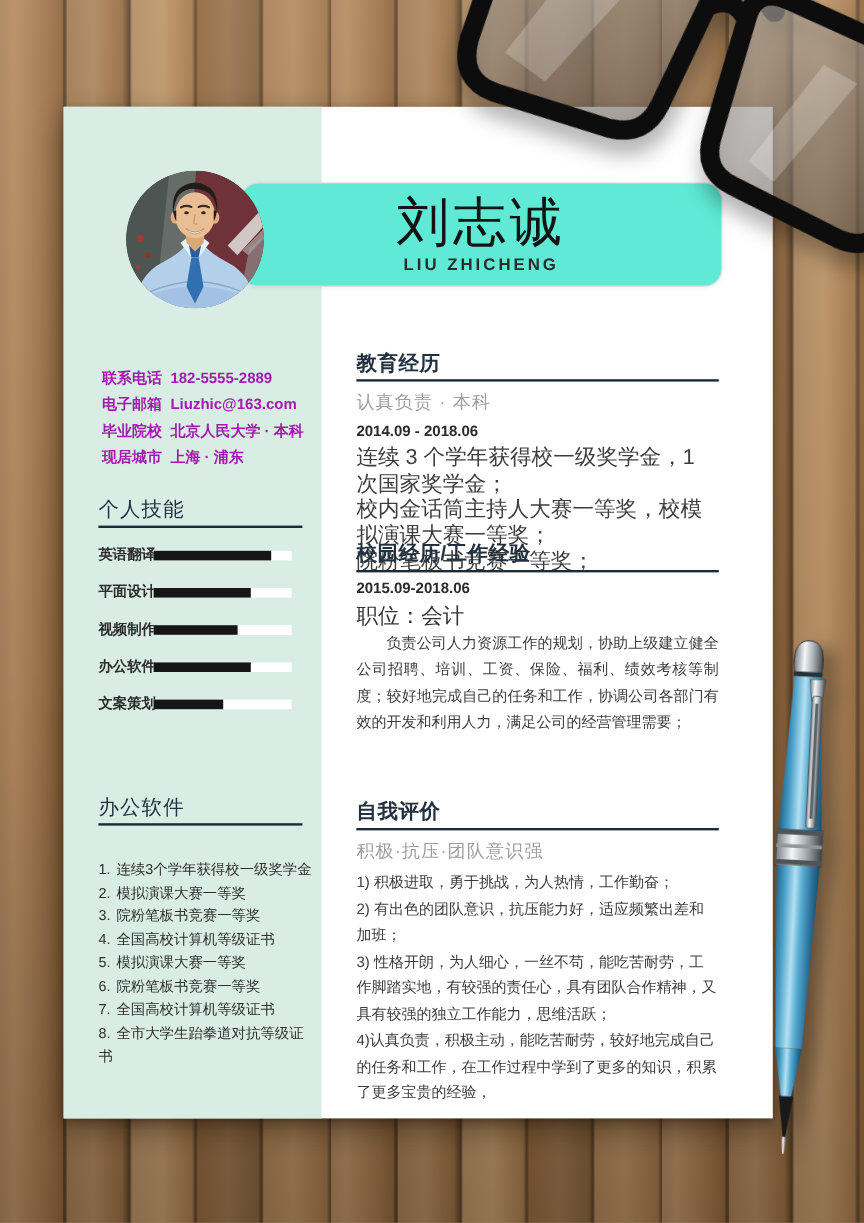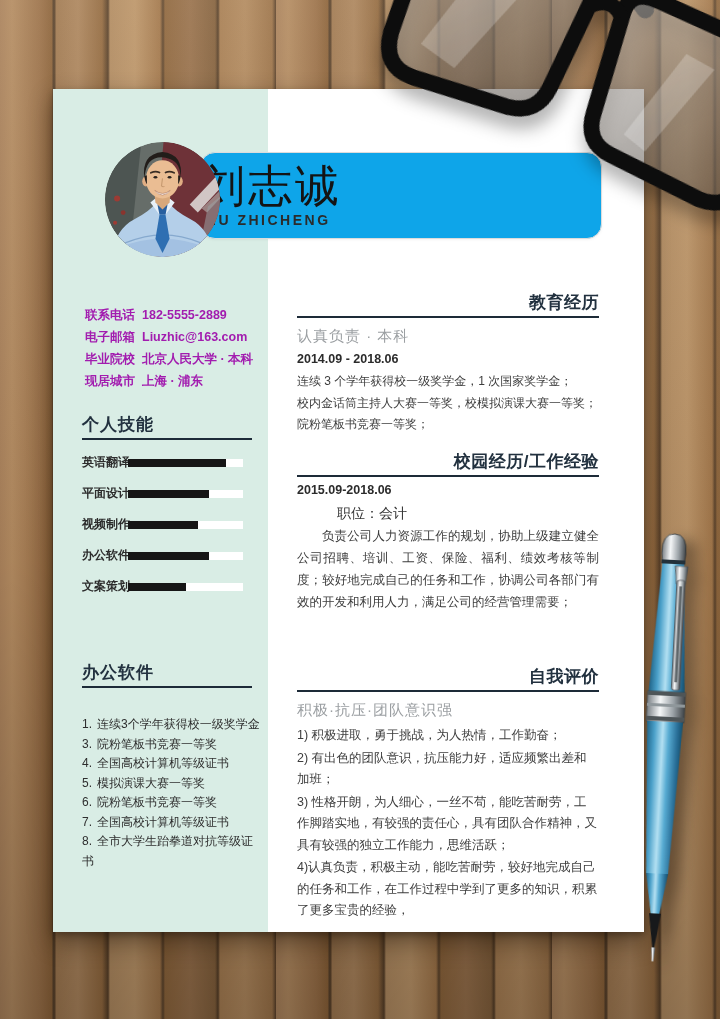--- a/index.html
+++ b/index.html
@@ -28,53 +28,53 @@
   .paper{
     position:absolute;left:53px;top:89px;width:591px;height:843px;background:#ffffff;
     box-shadow:0 10px 22px rgba(28,17,7,0.45), 0 3px 6px rgba(28,17,7,0.30);
   }
   .sidebar{position:absolute;left:0;top:0;bottom:0;width:215px;background:var(--sidebar-bg);}
 
   
   .contact{position:absolute;left:32px;top:215px;width:180px;font-size:12.5px;line-height:22px;font-weight:600;color:#a21caf;white-space:nowrap;}
   .contact .lbl{margin-right:7px;}
   .sb-sec{position:absolute;left:29px;width:180px;}
-  .sb-sec .sb-h{font-size:17px;line-height:21px;color:var(--heading);font-weight:700;letter-spacing:1px;padding-bottom:3px;border-bottom:2px solid #1d2b38;width:170px;}
+  .sb-sec .sb-h{font-size:17px;line-height:21px;color:var(--heading);font-weight:400;letter-spacing:1px;padding-bottom:3px;border-bottom:2px solid #1d2b38;width:170px;}
   .skills{top:325px;}
   .skill-row{display:flex;align-items:center;height:17px;margin-top:14px;}
   .skill-row:first-of-type{margin-top:10px;}
   .skill-lbl{width:48px;font-size:12px;font-weight:600;color:#2c2c2c;flex:none;letter-spacing:0px;}
   .skill-track{width:115px;height:8px;background:#ffffff;flex:none;margin-left:-2px;}
   .skill-fill{height:100%;background:var(--bar-fill);}
   .honors{top:573px;}
   .honor-list{margin-top:27px;width:181px;}
   .honor-item{font-size:12px;line-height:19.5px;color:#2e2e2e;}
   .honor-item .num{margin-right:5px;}
 
   
   .namebox{
-    position:absolute;left:147px;top:63px;width:402px;height:87px;background:#0ea5e9;
-    border:1px solid #dcdcdc;border-radius:15px;text-align:left;
+    position:absolute;left:147px;top:63px;width:402px;height:87px;background:#5eead4;
+    border:1px solid #dcdcdc;border-radius:15px;text-align:center;
     box-shadow:0 1px 3px rgba(0,0,0,0.05);
   }
   .name{font-size:44px;line-height:50px;margin-top:8px;color:#141414;font-weight:500;letter-spacing:3px;}
   .pinyin{font-size:14px;line-height:18px;color:#2b2b2b;font-weight:600;letter-spacing:2.5px;}
   .photo{position:absolute;left:52px;top:53px;width:115px;height:115px;border-radius:50%;overflow:hidden;}
 
   
   .m-sec{position:absolute;left:244px;width:302px;}
-  .m-h{font-size:17px;line-height:21px;color:var(--heading);font-weight:600;letter-spacing:0.5px;padding-bottom:3px;border-bottom:2px solid #1d2b38;text-align:right;}
+  .m-h{font-size:17px;line-height:21px;color:var(--heading);font-weight:600;letter-spacing:0.5px;padding-bottom:3px;border-bottom:2px solid #1d2b38;}
   .sec-edu{top:203px;}
   .sec-work{top:362px;}
   .sec-eval{top:577px;}
   .m-sub{font-size:15px;line-height:20px;color:var(--muted);margin-top:8px;letter-spacing:1px;}
   .m-date{font-size:12.5px;line-height:18px;font-weight:600;color:#2b2b2b;margin-top:4px;}
-  .m-lines{margin-top:3px;font-size:12px;line-height:21.5px;color:var(--body-text);}
+  .m-lines{margin-top:3px;font-size:18px;line-height:21.5px;color:var(--body-text);}
   .m-company{font-size:13px;line-height:18px;font-weight:700;color:#1e1e1e;margin-top:12px;}
-  .m-pos{font-size:14px;line-height:18px;color:#333;margin-top:5px;margin-left:40px;}
+  .m-pos{font-size:18px;line-height:18px;color:#333;margin-top:5px;}
   .m-para{margin-top:3px;font-size:12.5px;line-height:22px;color:var(--body-text);text-indent:2em;text-align:justify;}
   .eval-list{margin-top:5px;}
   .eval-item{font-size:12.5px;line-height:21.5px;color:var(--body-text);margin-bottom:1px;}
 
   
   .glasses{position:absolute;left:340px;top:-60px;width:440px;height:320px;transform:rotate(22deg);
     filter:drop-shadow(6px 10px 9px rgba(0,0,0,0.35));}
   .pen{position:absolute;left:630px;top:522px;width:90px;height:460px;transform:rotate(3deg);transform-origin:45px 10px;
     filter:drop-shadow(11px 5px 7px rgba(30,18,8,0.40));}
 </style>
@@ -123,20 +123,21 @@
           <span class="skill-track">
             <span class="skill-fill" style="display: block; width: 50%;"></span>
           </span>
         </div>
     </div>
 
     <div class="sb-sec honors">
       <div class="sb-h">办公软件</div>
       <div class="honor-list">
         <div class="honor-item"><span class="num">1.</span><span>连续3个学年获得校一级奖学金</span></div>
+        <div class="honor-item"><span class="num">2.</span><span>模拟演课大赛一等奖</span></div>
         <div class="honor-item"><span class="num">3.</span><span>院粉笔板书竞赛一等奖</span></div>
         <div class="honor-item"><span class="num">4.</span><span>全国高校计算机等级证书</span></div>
         <div class="honor-item"><span class="num">5.</span><span>模拟演课大赛一等奖</span></div>
         <div class="honor-item"><span class="num">6.</span><span>院粉笔板书竞赛一等奖</span></div>
         <div class="honor-item"><span class="num">7.</span><span>全国高校计算机等级证书</span></div>
         <div class="honor-item"><span class="num">8.</span><span>全市大学生跆拳道对抗等级证书</span></div>
       </div>
     </div>
   </div>
 

